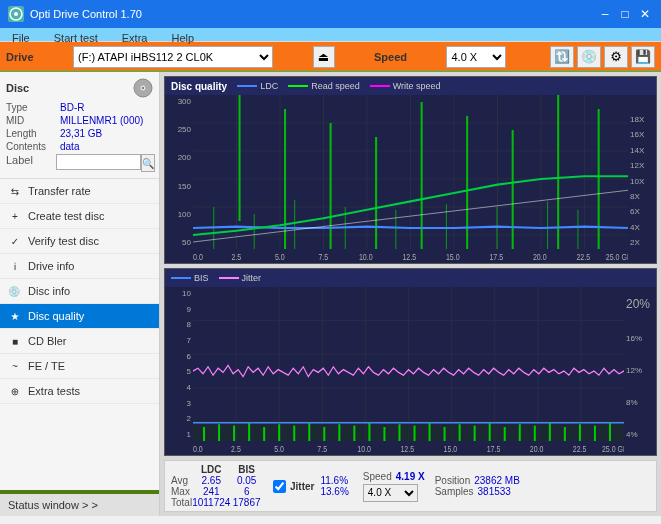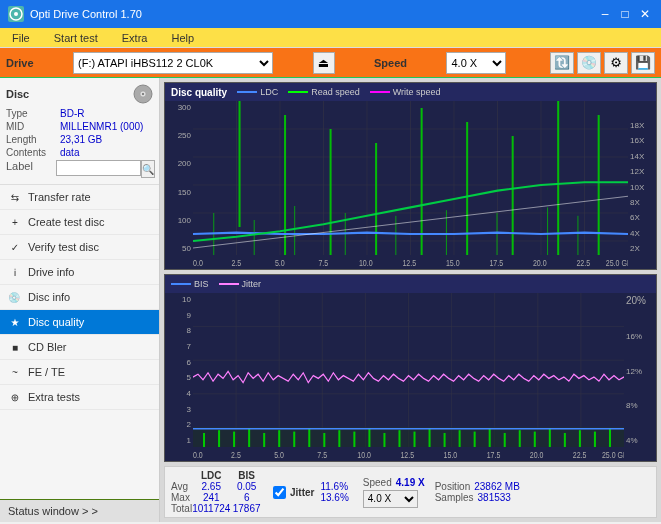--- a/index.html
+++ b/index.html
@@ -7,21 +7,21 @@
 
     
     .title-bar { background: #1a73e8; color: white; display: flex; align-items: center; justify-content: space-between; padding: 4px 8px; height: 28px; }
     .title-bar-left { display: flex; align-items: center; gap: 6px; }
     .title-bar-icon { width: 16px; height: 16px; background: #4db6ac; border-radius: 2px; display: flex; align-items: center; justify-content: center; font-size: 9px; color: white; }
     .title-bar-title { font-size: 11px; font-weight: 500; }
     .title-bar-controls { display: flex; gap: 4px; }
     .title-bar-btn { width: 16px; height: 16px; display: flex; align-items: center; justify-content: center; font-size: 12px; cursor: pointer; color: white; }
 
     
-    .menu-bar { background: #fde047; border-bottom: 1px solid #ddd; display: flex; padding: 2px 4px; height: 20px; gap: 8px; }
+    .menu-bar { background: #7dd3fc; border-bottom: 1px solid #ddd; display: flex; padding: 2px 4px; height: 14px; gap: 8px; }
     .menu-item { padding: 2px 8px; font-size: 11px; cursor: pointer; color: #333; }
 
     
     .drive-bar { background: #f97316; border-bottom: 1px solid #22c55e; display: flex; align-items: center; padding: 3px 6px; height: 30px; gap: 6px; justify-content: space-between; }
     .drive-label { font-size: 11px; font-weight: bold; color: #333; }
     .drive-select { height: 22px; font-size: 11px; min-width: 200px; border: 1px solid #aaa; background: white; }
     .drive-icon-btn { width: 22px; height: 22px; background: #f0f0f0; border: 1px solid #aaa; display: flex; align-items: center; justify-content: center; cursor: pointer; font-size: 12px; }
     .speed-label { font-size: 11px; font-weight: bold; color: #333; }
     .speed-select { height: 22px; font-size: 11px; width: 60px; border: 1px solid #aaa; background: white; }
     .drive-action-btns { display: flex; gap: 3px; margin-left: 4px; }
@@ -45,21 +45,21 @@
     .label-btn { width: 18px; height: 18px; background: #f0f0f0; border: 1px solid #aaa; display: flex; align-items: center; justify-content: center; cursor: pointer; font-size: 10px; }
 
     
     .sidebar-nav { flex: 1; display: flex; flex-direction: column; }
     .nav-item { display: flex; align-items: center; gap: 6px; padding: 5px 8px; cursor: pointer; border-bottom: 1px solid #e8e8e8; font-size: 11px; color: #333; }
     .nav-item.active { background: #0078d7; color: white; }
     .nav-item .nav-icon { width: 14px; height: 14px; display: flex; align-items: center; justify-content: center; font-size: 10px; flex-shrink: 0; }
     .nav-item.active .nav-icon { color: white; }
 
     
-    .status-window-btn { display: flex; align-items: center; justify-content: space-between; padding: 5px 8px; background: #e0e0e0; border-top: 1px solid #4d7c0f; cursor: pointer; font-size: 11px; color: #333; margin-top: auto; }
+    .status-window-btn { display: flex; align-items: center; justify-content: space-between; padding: 5px 8px; background: #e0e0e0; border-top: 4px solid #4d7c0f; cursor: pointer; font-size: 11px; color: #333; margin-top: auto; }
 
     
     .content-area { flex: 1; background: #d8d8d8; display: flex; flex-direction: column; padding: 4px; gap: 4px; overflow: hidden; }
     .start-btn { padding: 2px 8px; font-size: 10px; background: #f0f0f0; border: 1px solid #888; cursor: pointer; white-space: nowrap; }
 
   </style>
 </head>
 <body>
 
 <div class="title-bar">
@@ -372,21 +372,21 @@
             <text x="207" y="118" font-size="7" fill="#aaa">12.5</text>
             <text x="250" y="118" font-size="7" fill="#aaa">15.0</text>
             <text x="293" y="118" font-size="7" fill="#aaa">17.5</text>
             <text x="336" y="118" font-size="7" fill="#aaa">20.0</text>
             <text x="379" y="118" font-size="7" fill="#aaa">22.5</text>
             <text x="408" y="118" font-size="7" fill="#aaa">25.0 GB</text>
           </svg>
         </div>
 
         <div style="width:32px; background:#1e2248; display:flex; flex-direction:column; justify-content:space-between; padding:2px 0 16px 2px;">
-          <span style="font-size:10px; color:#aaa;">20%</span>
+          <span style="font-size:12px; color:#aaa;margin-top:8px;">20%</span>
           <span style="font-size:8px; color:#aaa;">16%</span>
           <span style="font-size:8px; color:#aaa;">12%</span>
           <span style="font-size:8px; color:#aaa;">8%</span>
           <span style="font-size:8px; color:#aaa;">4%</span>
         </div>
       </div>
     </div>
 
     <div style="background:#f0f0f0; border:1px solid #ccc; padding:3px 6px; display:flex; align-items:center; gap:6px; flex-shrink:0;">
 

